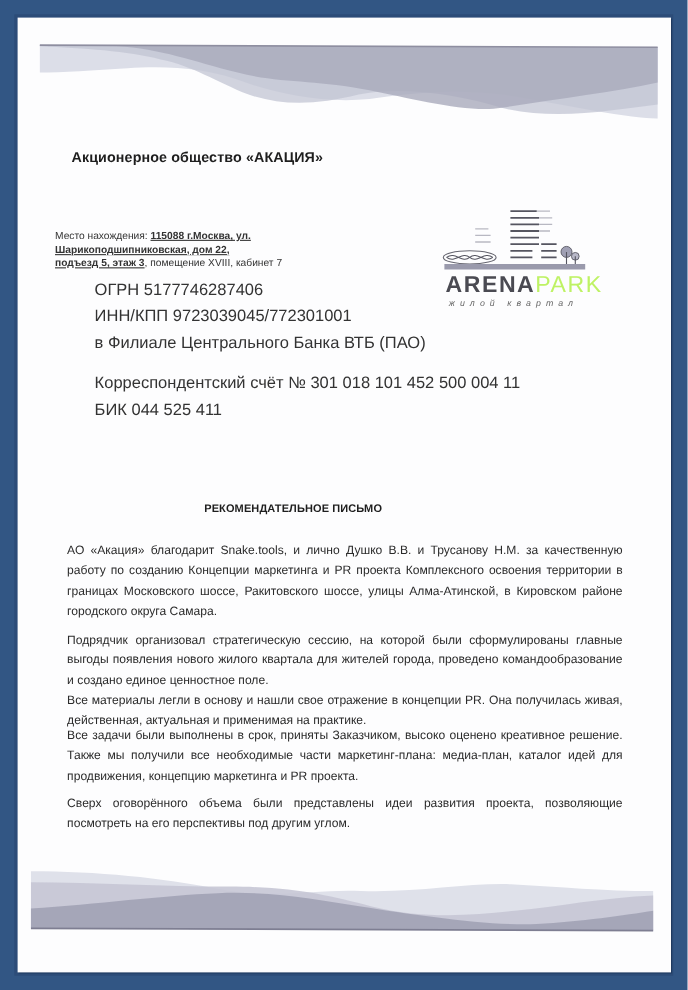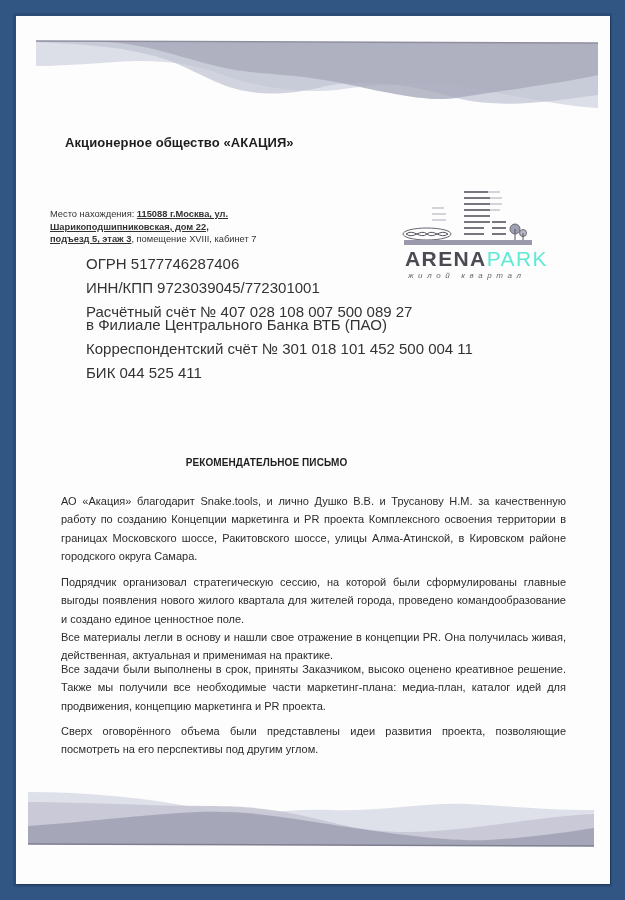--- a/index.html
+++ b/index.html
@@ -40,21 +40,21 @@
     font-size: 15px; line-height: 12.5px; color: #333; margin-left: 36px;
   }
   .logo {
     position: absolute; left: 392px; top: 178px; width: 150px; height: 100px;
   }
   .logo-word {
     position: absolute; left: 13px; top: 69px;
     font-size: 21px; color: #4a4a52; letter-spacing: 1.4px; white-space: nowrap;
   }
   .logo-word .b { font-weight: bold; }
-  .logo-word .l { font-weight: normal; color: #5eead4; }
+  .logo-word .l { font-weight: normal; color: #bef264; }
   .logo-sub {
     position: absolute; left: 16px; top: 93px;
     font-size: 8px; color: #666; letter-spacing: 4.6px; font-style: italic;
     white-space: nowrap;
   }
   .title {
     position: absolute; left: 0; width: 533px; top: 457px; text-align: center;
     font-size: 10px; font-weight: bold; color: #1e1e1e; letter-spacing: 0.1px;
   }
   .para {
@@ -89,21 +89,20 @@
 
 <div class="addr" style="top:208px">
   <div><span>Место нахождения: </span><span class="u">115088 г.Москва, ул.</span></div>
   <div><span class="u">Шарикоподшипниковская, дом 22,</span></div>
   <div><span class="u">подъезд 5, этаж 3</span><span>, помещение XVIII, кабинет 7</span></div>
 </div>
 
 <div class="req" style="top:258px">ОГРН 5177746287406</div>
 <div class="req" style="top:282px">ИНН/КПП 9723039045/772301001</div>
 <div class="req" style="top:306px">
-  <div>Расчётный счёт № 407 028 108 007 500 089 27</div>
   <div>в Филиале Центрального Банка ВТБ (ПАО)</div>
 </div>
 <div class="req" style="top:343px">Корреспондентский счёт № 301 018 101 452 500 004 11</div>
 <div class="req" style="top:367px">БИК 044 525 411</div>
 
 <div class="logo">
   <svg width="150" height="68" viewBox="0 0 150 68">
 
     <g stroke="#555560" stroke-width="1.6">
       <line x1="72" y1="14" x2="96" y2="14"></line>

